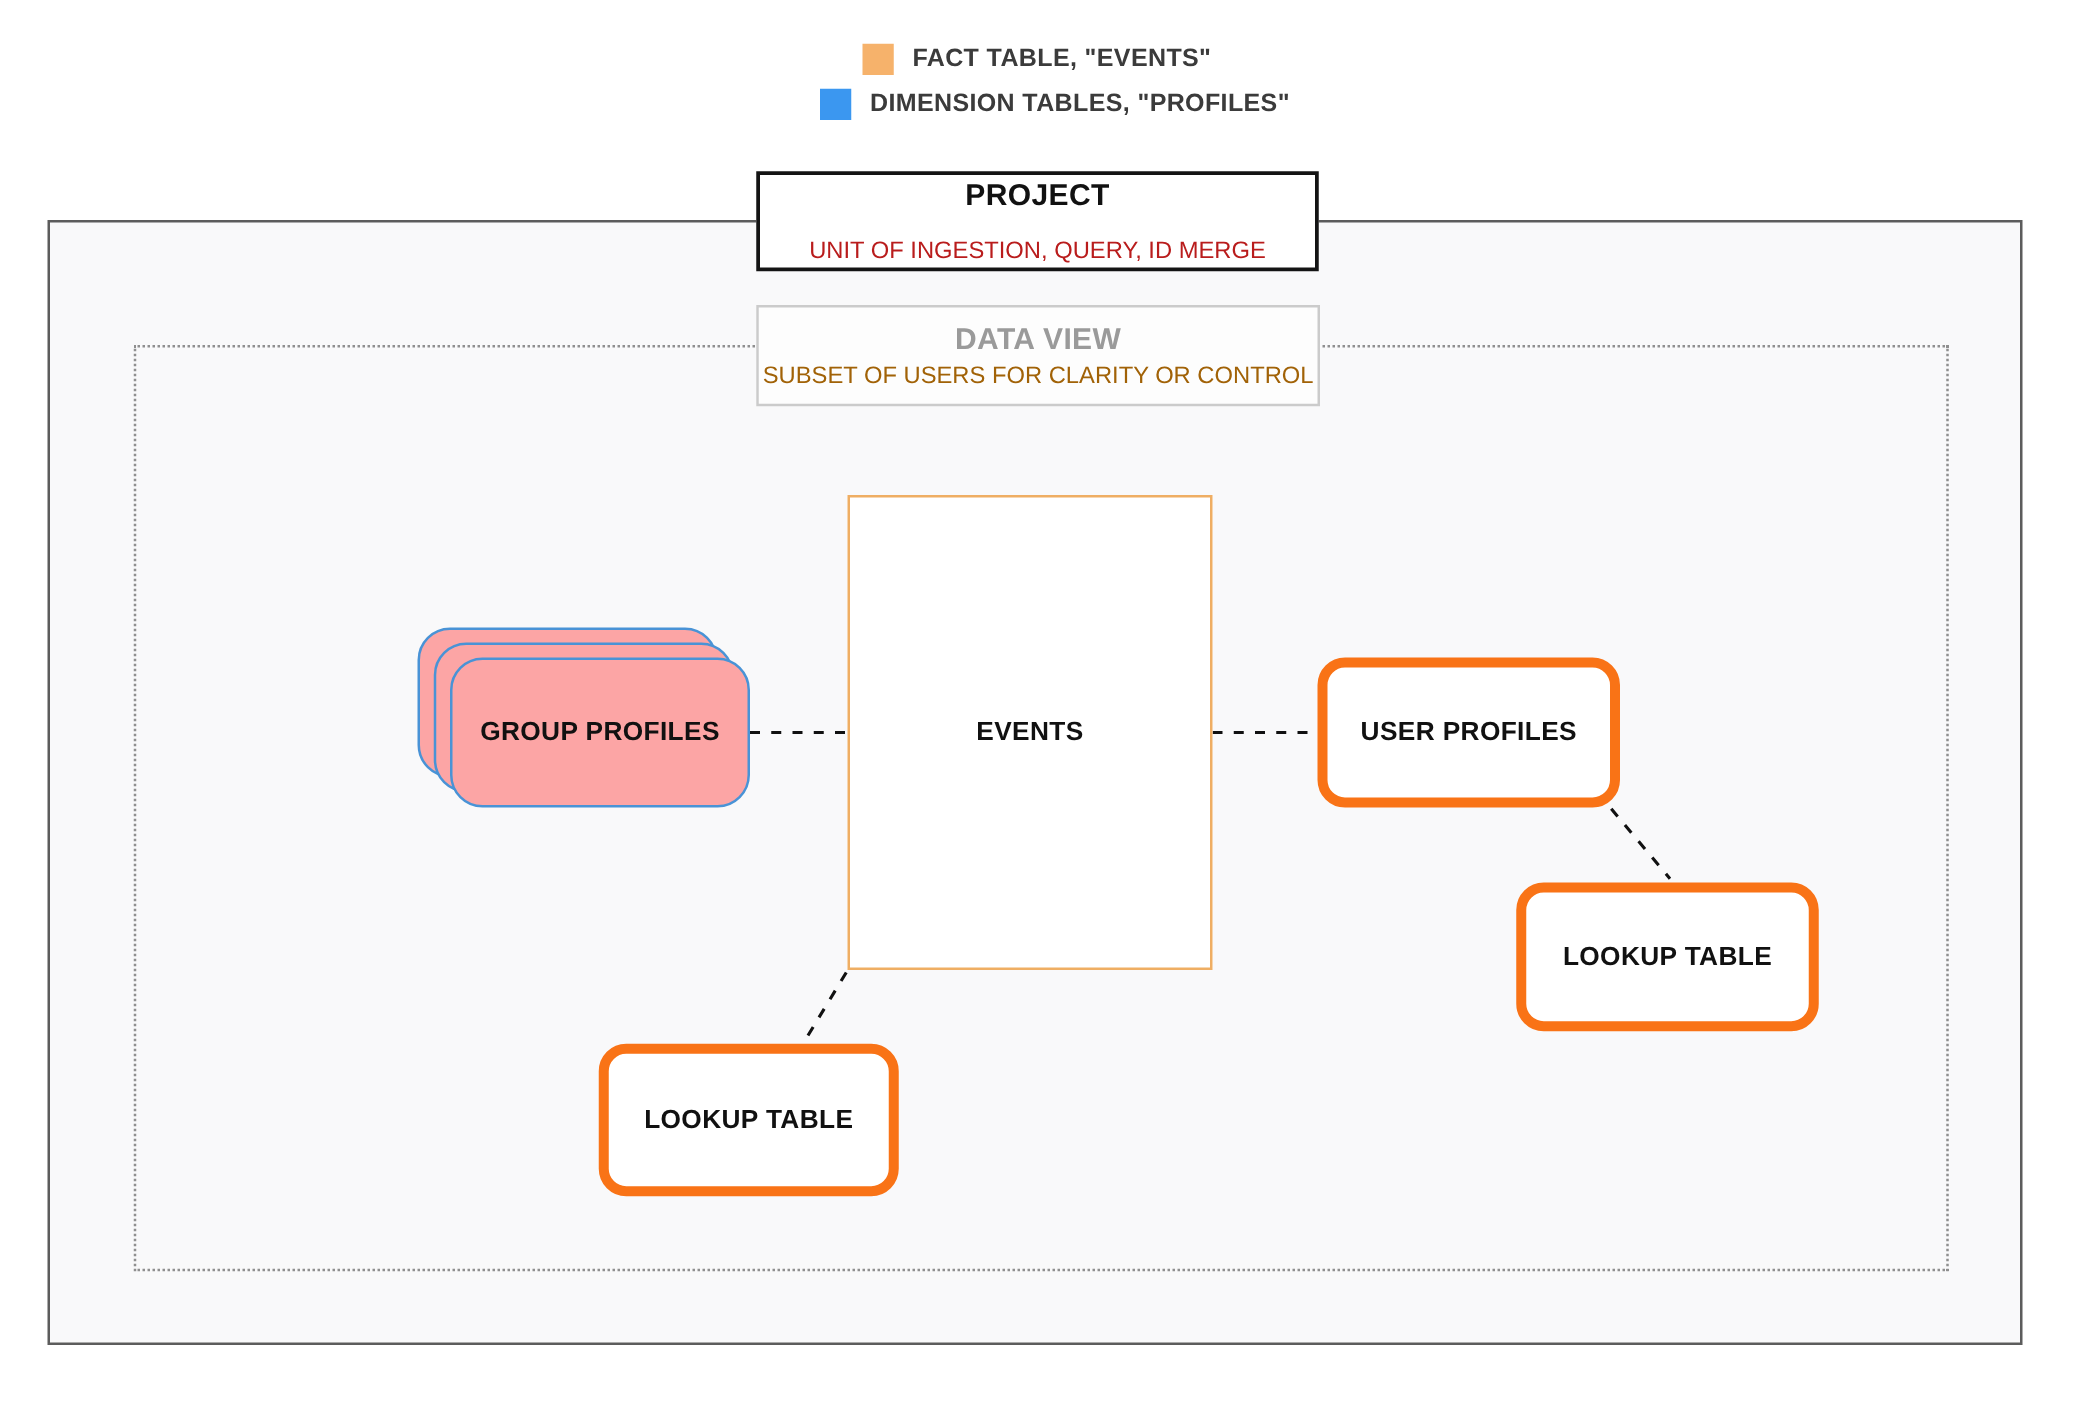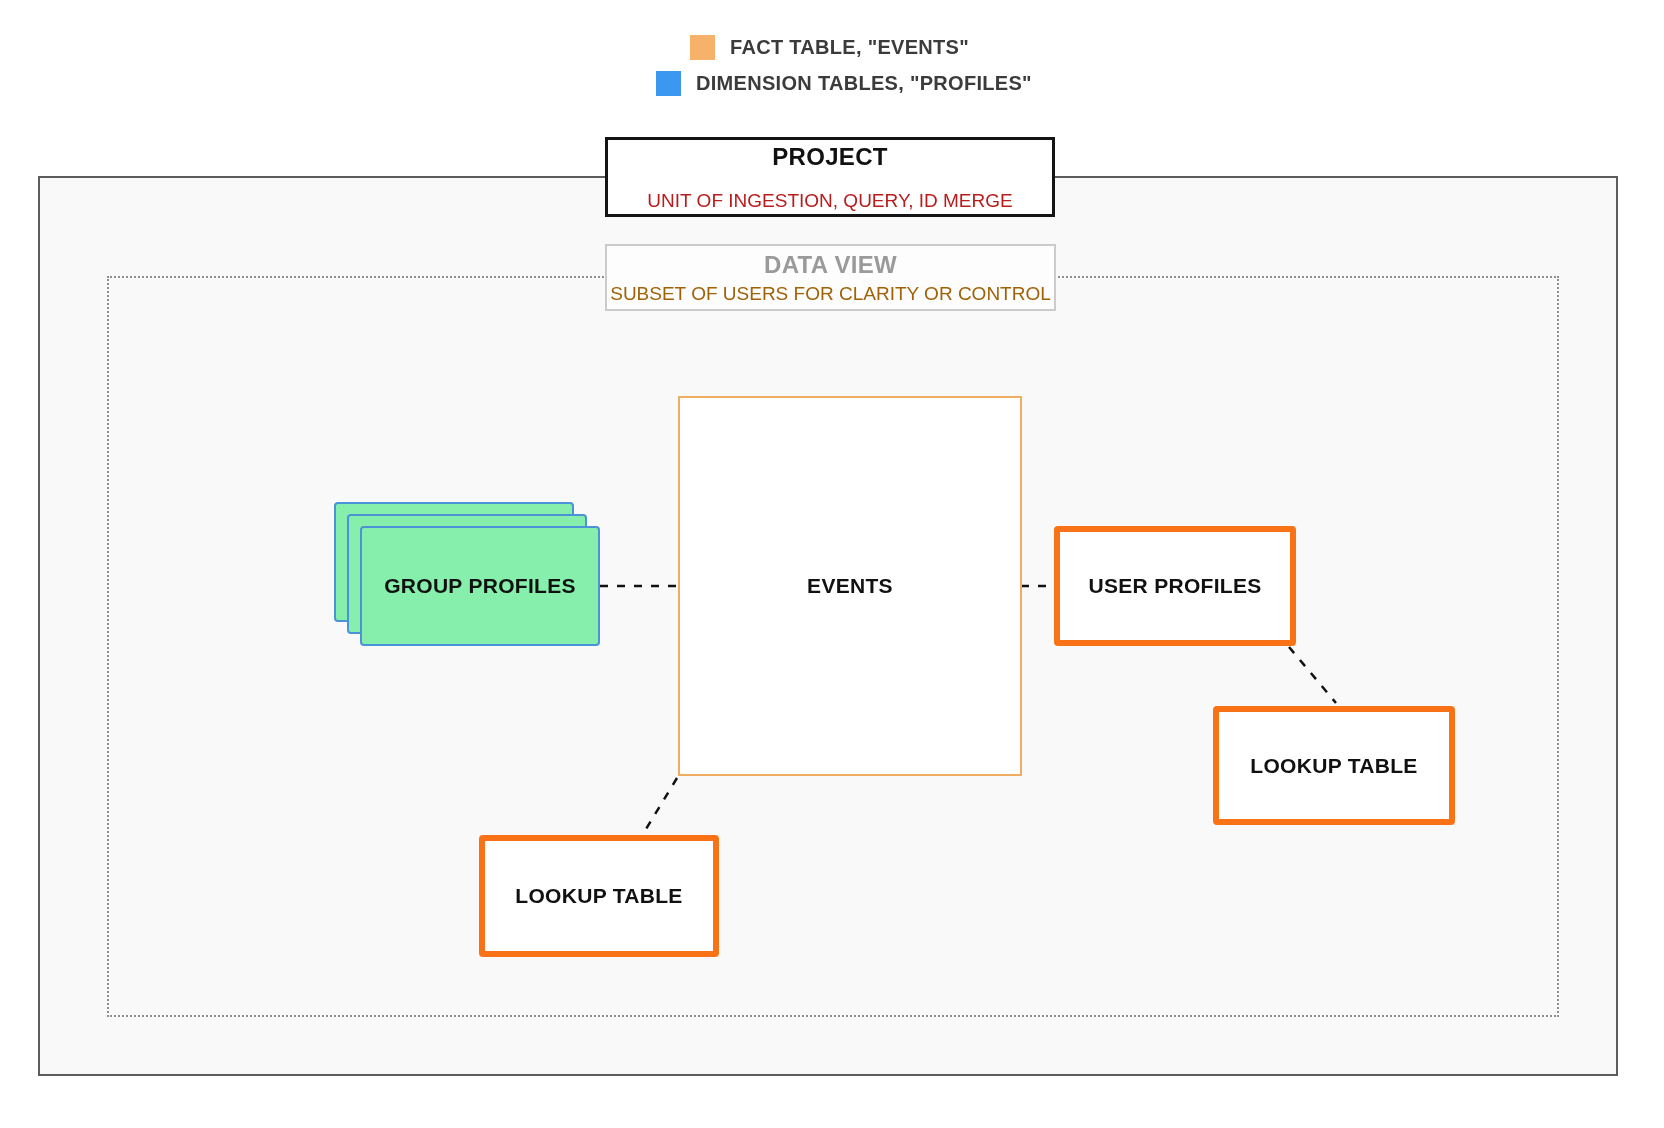--- a/index.html
+++ b/index.html
@@ -82,21 +82,21 @@
     font-weight: bold;
     color: #111111;
     letter-spacing: 0.3px;
   }
   .project-label-box .box-subtitle {
     font-size: 19px;
     color: #b91c1c;
   }
   .dataview-label-box {
     left: 605px; top: 244px;
-    width: 451px; height: 67px;
+    width: 451px; height: 81px;
     border: 2px solid #cbcbcb;
     background: #fdfdfd;
   }
   .dataview-label-box .box-title {
     font-size: 24px;
     font-weight: bold;
     color: #9a9a9a;
     letter-spacing: 0.3px;
   }
   .dataview-label-box .box-subtitle {
@@ -125,34 +125,34 @@
   }
   .node-label {
     font-size: 21px;
     font-weight: bold;
     color: #111111;
     letter-spacing: 0.3px;
     white-space: nowrap;
   }
   .fact-node {
     left: 678px; top: 396px;
-    width: 344px; height: 380px;
+    width: 292px; height: 380px;
     border: 2px solid #efae63;
   }
   .dim-node {
-    border: 6px solid #f97316;
-    border-radius: 4px;
+    border: 8px solid #f97316;
+    border-radius: 22px;
   }
   .stack-card {
     position: absolute;
     box-sizing: border-box;
     width: 240px; height: 120px;
-    background: #86efac;
+    background: #fca5a5;
     border: 2px solid #4993d6;
-    border-radius: 4px;
+    border-radius: 26px;
     z-index: 3;
   }
   .stack-card.back   { left: 334px; top: 502px; }
   .stack-card.middle { left: 347px; top: 514px; }
   .stack-card.front  {
     left: 360px; top: 526px;
     display: flex; align-items: center; justify-content: center;
   }
   .user-profiles-node   { left: 1054px; top: 526px; width: 242px; height: 120px; }
   .lookup-right-node    { left: 1213px; top: 706px; width: 242px; height: 119px; }

